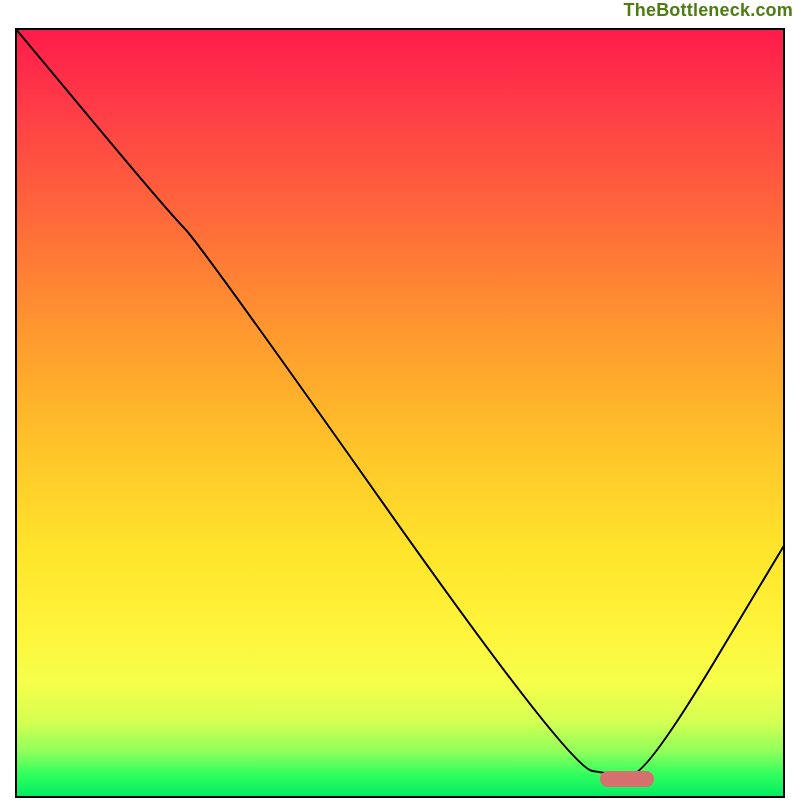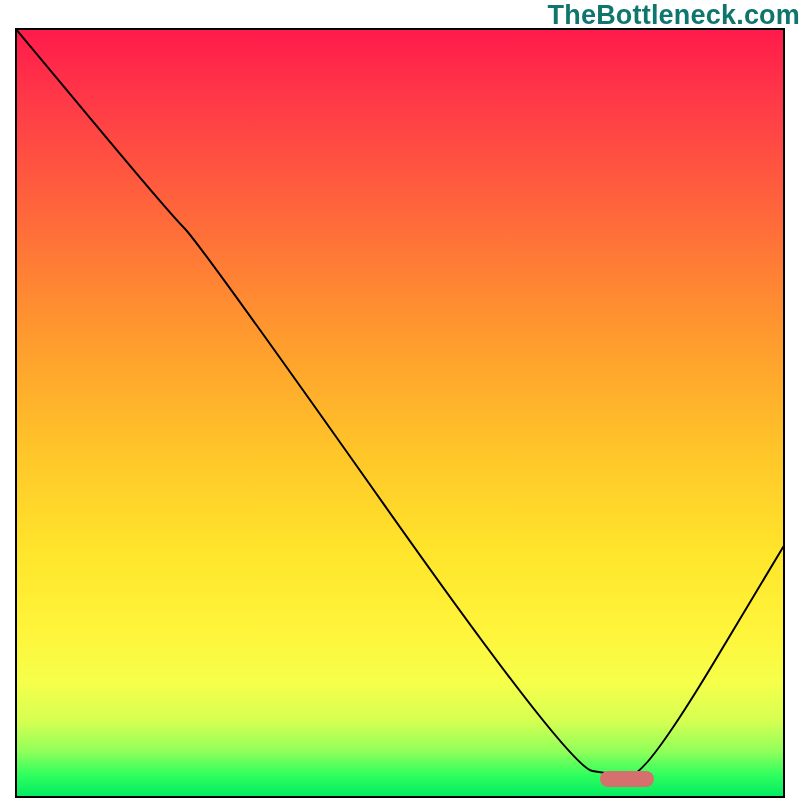--- a/index.html
+++ b/index.html
@@ -12,24 +12,24 @@
     font-family: Arial, Helvetica, sans-serif;
   }
   .wrap {
     position: relative;
     width: 800px;
     height: 800px;
   }
   .watermark {
     position: absolute;
     top: 0;
-    right: 0;
-    font-size: 27px;
+    right: 7px;
+    font-size: 18px;
     font-weight: 600;
-    color: #0f766e;
+    color: #4d7c0f;
     letter-spacing: 0.2px;
   }
   .plot {
     position: absolute;
     left: 15px;
     top: 28px;
     width: 770px;
     height: 770px;
   }
   .gradient {

